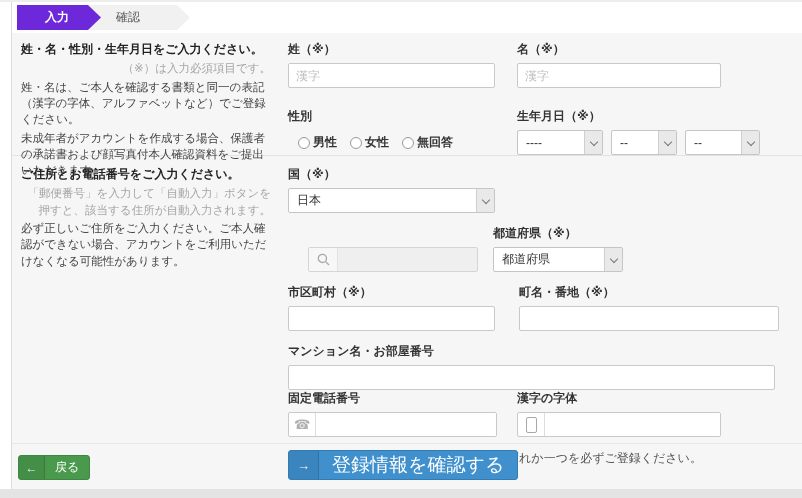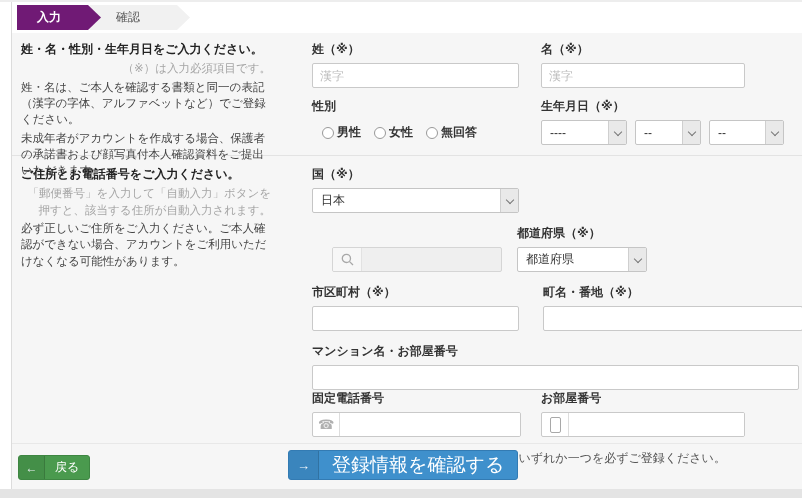--- a/index.html
+++ b/index.html
@@ -11,30 +11,30 @@
   }
   .topline{position:absolute;top:0;left:0;right:0;height:2px;background:#ededed;}
   .panel{
     position:absolute;top:2px;left:11px;right:0;bottom:9px;
     border-left:1px solid #dcdcdc;background:#f6f6f6;
   }
   
   .crumbs{background:#ffffff;height:31px;display:flex;align-items:center;padding-left:5px;}
   .crumb{height:25px;display:flex;align-items:center;font-size:12px;position:relative;box-sizing:border-box;}
   .crumb-active{
-    background:#701a75;color:#fff;font-weight:bold;width:84px;padding-left:20px;z-index:2;
+    background:#6d28d9;color:#fff;font-weight:bold;width:84px;padding-left:28px;z-index:2;
     clip-path:polygon(0 0,calc(100% - 13px) 0,100% 50%,calc(100% - 13px) 100%,0 100%);
     text-align:center;
   }
   .crumb-inactive{
     background:#f1f1f1;color:#555;width:100px;padding-left:26px;margin-left:-11px;z-index:1;
     clip-path:polygon(0 0,calc(100% - 13px) 0,100% 50%,calc(100% - 13px) 100%,0 100%);
   }
   
-  .section{display:flex;align-items:flex-start;gap:24px;}
+  .section{display:flex;align-items:flex-start;}
   .sec1{padding-top:8px;height:114px;border-bottom:1px solid #e3e3e3;}
   .sec2{padding-top:10px;}
   .leftcol{width:250px;padding-left:9px;flex-shrink:0;}
   .leftcol h3{font-size:12px;margin:0 0 3px 0;color:#222;line-height:1.35;}
   .leftcol p{font-size:11.5px;margin:0 0 2px 0;color:#444;line-height:1.42;}
   .leftcol p.gray{color:#a5a5a5;text-align:right;}
   .formcol{margin-left:17px;width:500px;}
   .frow{display:flex;align-items:flex-end;}
   .mt{margin-top:12px;}
   .mt-s{}
@@ -107,21 +107,21 @@
       <div class="frow">
         <div class="field" style="width:207px;">
           <span class="flabel">姓（※）</span>
           <input class="tbox" type="text" placeholder="漢字" style="">
         </div>
         <div class="field" style="width:204px;margin-left:22px;">
           <span class="flabel">名（※）</span>
           <input class="tbox" type="text" placeholder="漢字" style="">
         </div>
       </div>
-      <div class="frow" style="margin-top:10px;">
+      <div class="frow" style="margin-top:20px;">
         <div class="field" style="width:207px;">
           <span class="flabel">性別</span>
           <div class="radios">
             <span class="radio-opt">
               <span class="radio"></span>
               <span>男性</span>
             </span>
             <span class="radio-opt">
               <span class="radio"></span>
               <span>女性</span>
@@ -214,21 +214,21 @@
       </div>
       <div class="frow mt-s">
         <div class="field" style="width:209px;">
           <span class="flabel">固定電話番号</span>
           <div class="phonegroup">
             <span class="iconbox">☎</span>
             <input type="text" style="">
           </div>
         </div>
         <div class="field" style="width:204px;margin-left:20px;">
-          <span class="flabel">お部屋番号</span>
+          <span class="flabel">漢字の字体</span>
           <div class="phonegroup">
             <span class="iconbox">
                 <span class="mobile-glyph"></span>
               </span>
             <input type="text" style="">
           </div>
         </div>
       </div>
       <div class="phone-note">※ 固定電話番号または携帯電話番号のいずれか一つを必ずご登録ください。</div>
     </div>

